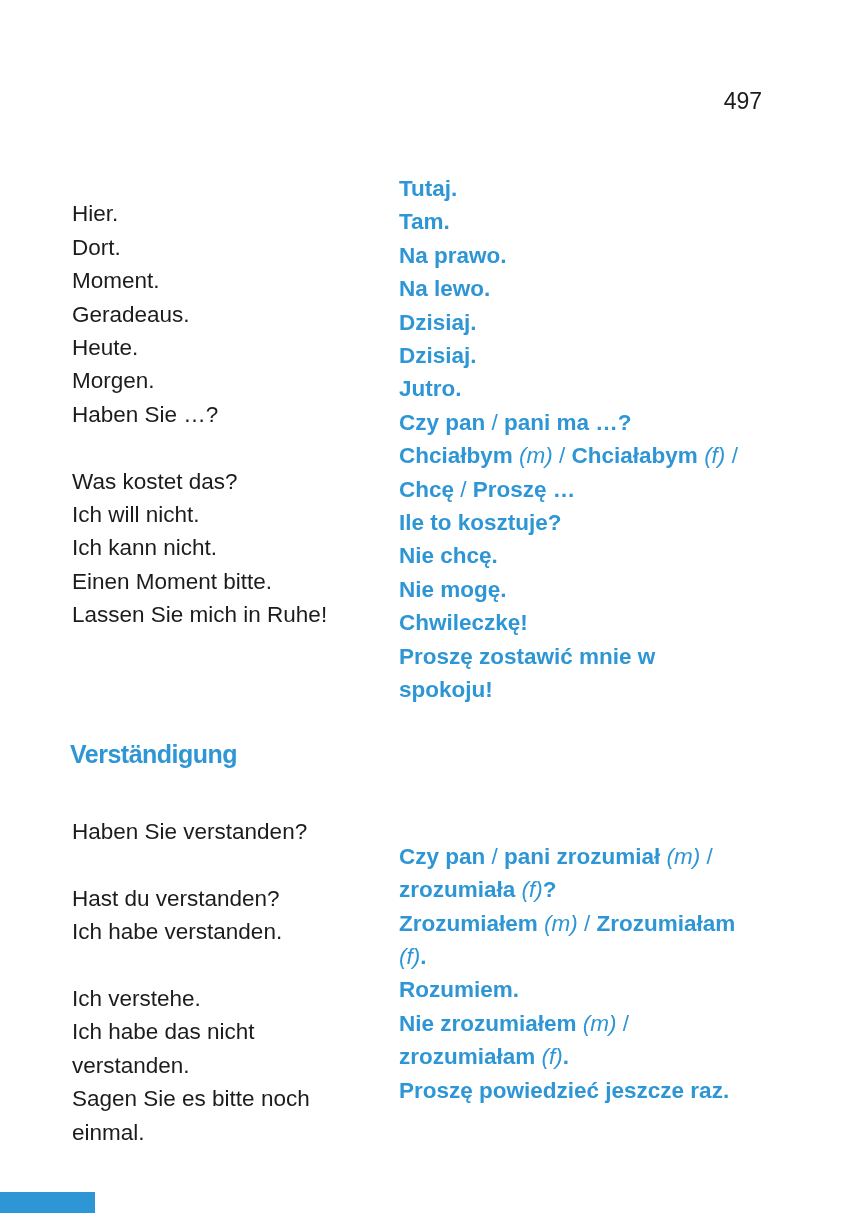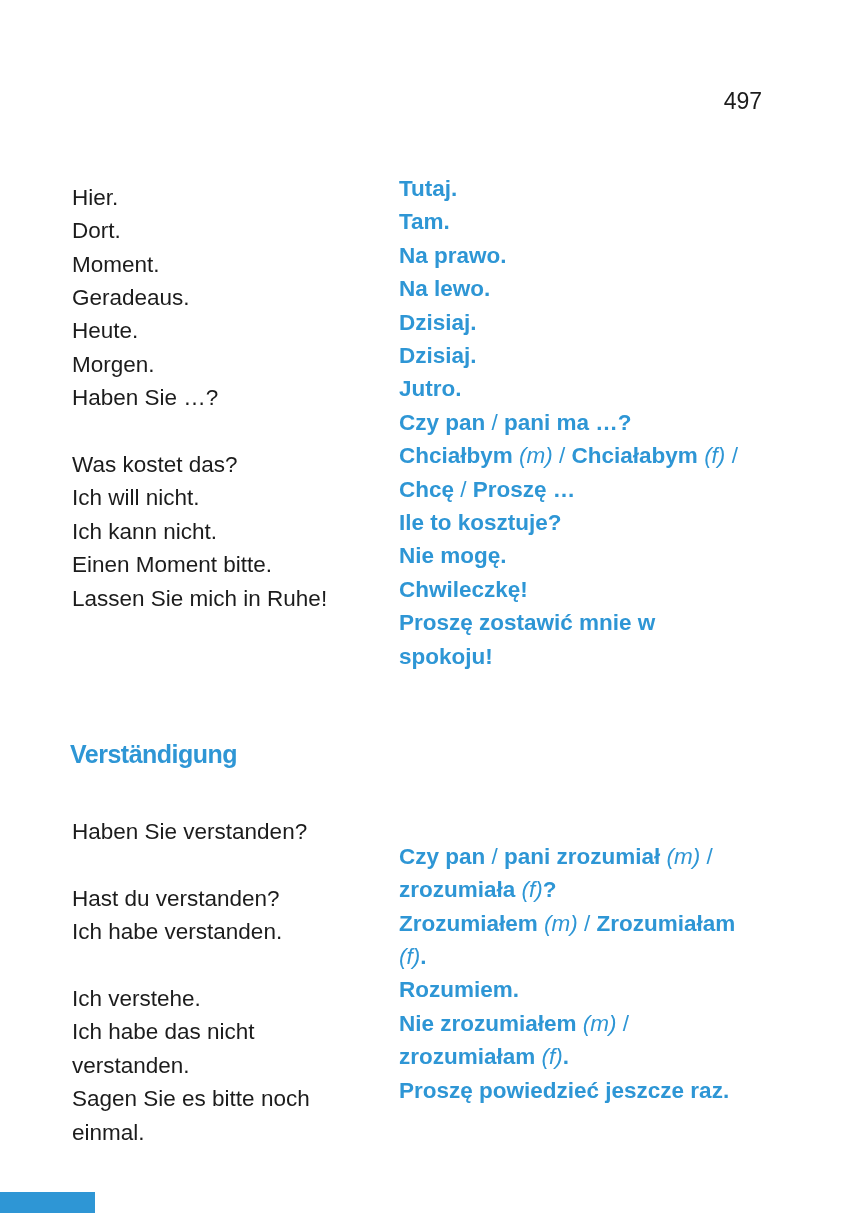--- a/index.html
+++ b/index.html
@@ -77,20 +77,21 @@
       <div class="line">Tam.</div>
       <div class="line">Na prawo.</div>
       <div class="line">Na lewo.</div>
       <div class="line">Dzisiaj.</div>
       <div class="line">Dzisiaj.</div>
       <div class="line">Jutro.</div>
       <div class="line">Czy pan <span class="sl">/</span> pani ma …?</div>
       <div class="line">Chciałbym <span class="gm">(m)</span> <span class="sl">/</span> Chciałabym <span class="gm">(f)</span> <span class="sl">/</span></div>
       <div class="line">Chcę <span class="sl">/</span> Proszę …</div>
       <div class="line">Ile to kosztuje?</div>
+      <div class="line">Nie chcę.</div>
       <div class="line">Nie mogę.</div>
       <div class="line">Chwileczkę!</div>
       <div class="line">Proszę zostawić mnie w</div>
       <div class="line">spokoju!</div>
     </div>
 </div>
 
 <div class="section-heading">Verständigung</div>
 
 <div class="phrase-block" id="block2">

